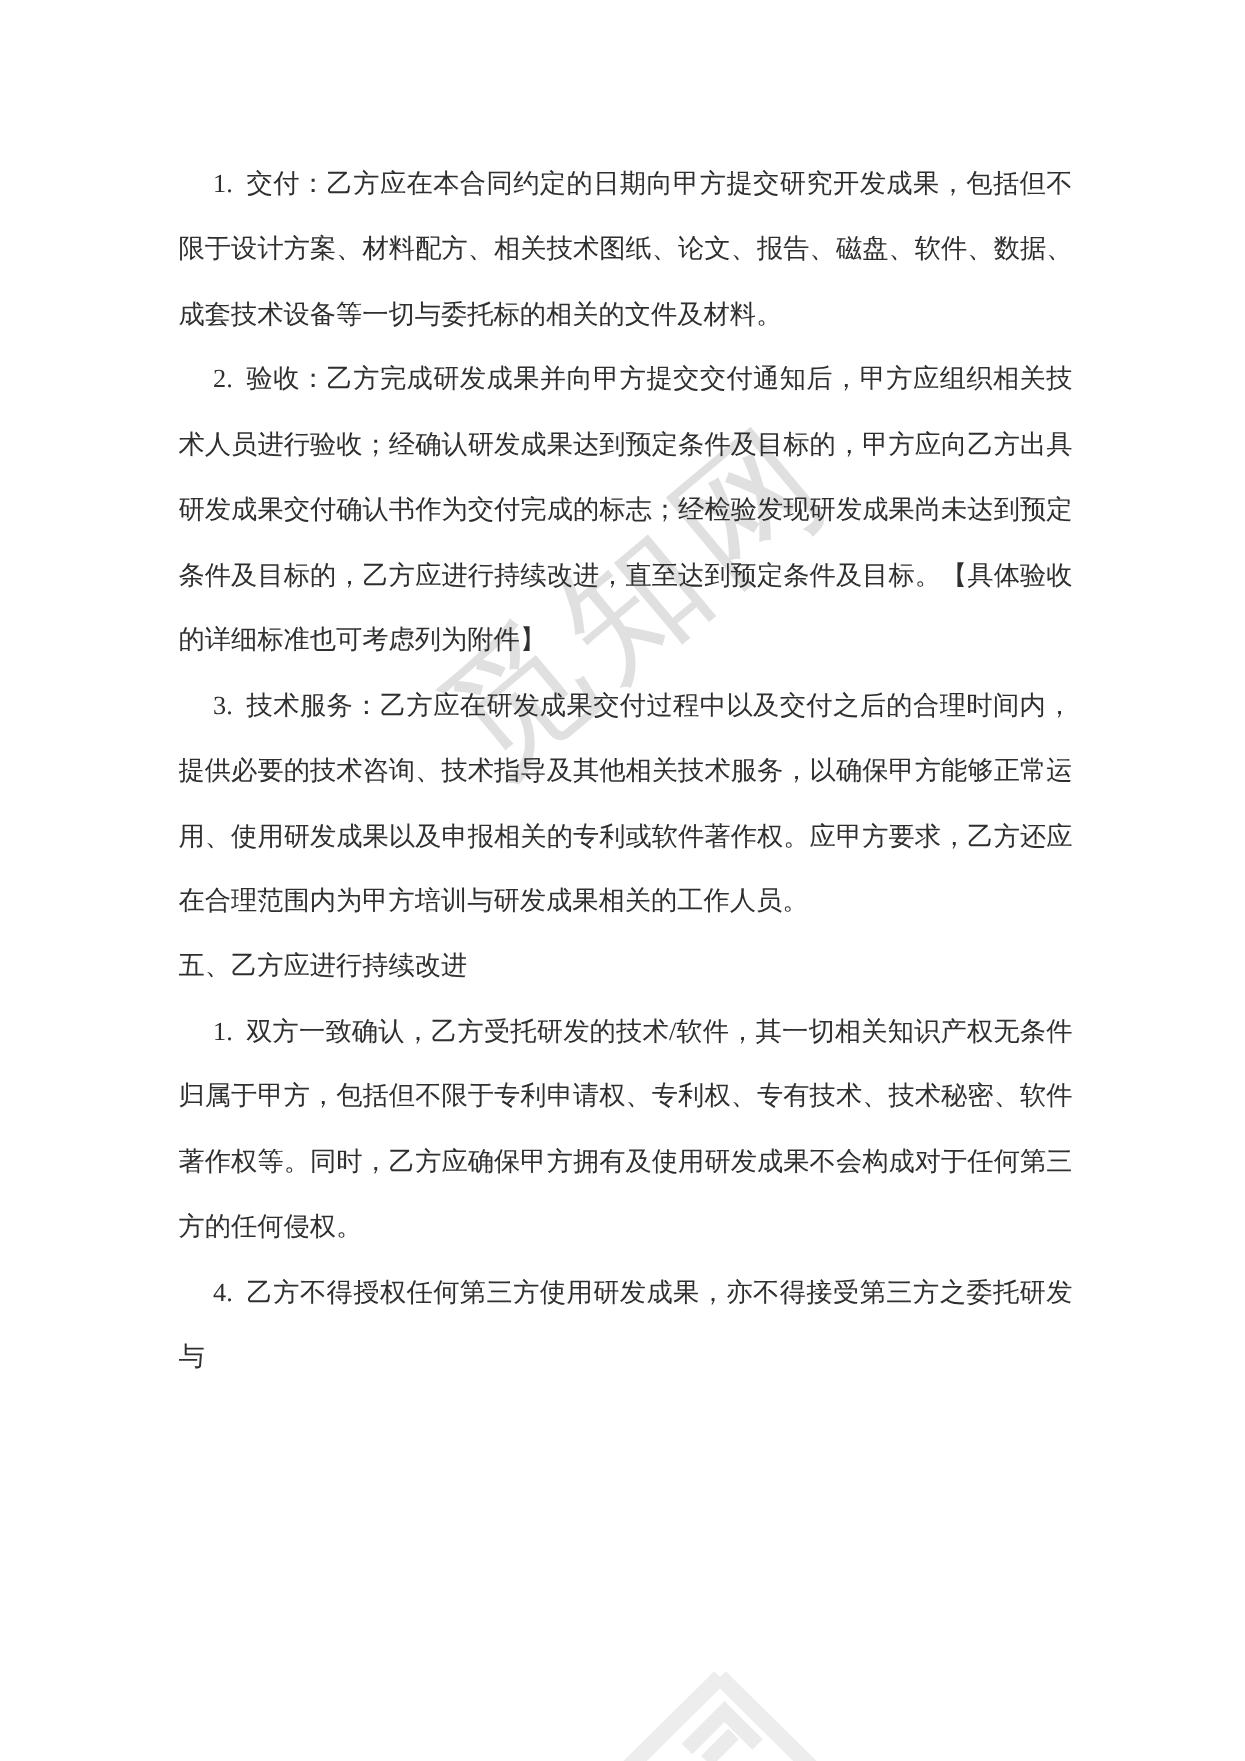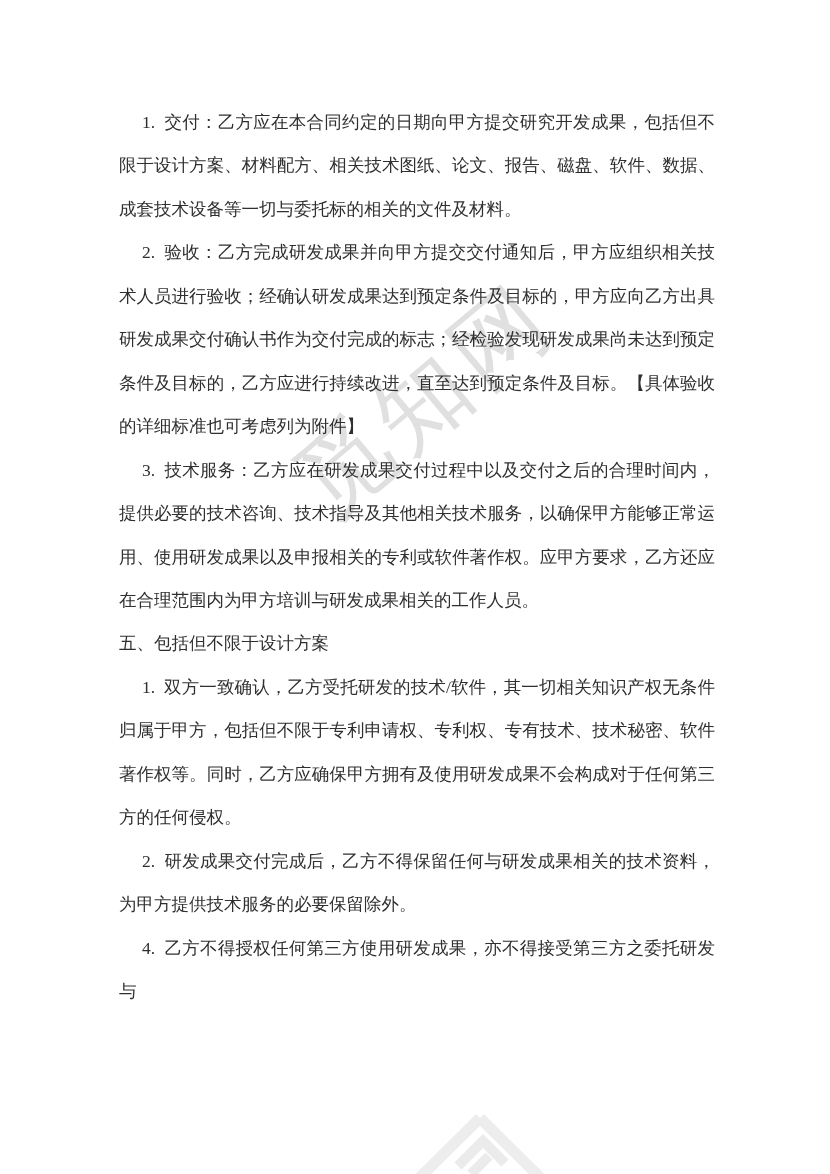--- a/index.html
+++ b/index.html
@@ -61,19 +61,18 @@
     <g fill="none" stroke="#ebebeb" stroke-width="10">
       <path d="M103,56 L128,31 L150,53"></path>
       <path d="M116,64 L134,46"></path>
     </g>
   </svg>
 
   <div class="content">
     <p class="para item">1.&nbsp;&nbsp;交付：乙方应在本合同约定的日期向甲方提交研究开发成果，包括但不限于设计方案、材料配方、相关技术图纸、论文、报告、磁盘、软件、数据、成套技术设备等一切与委托标的相关的文件及材料。</p>
     <p class="para item">2.&nbsp;&nbsp;验收：乙方完成研发成果并向甲方提交交付通知后，甲方应组织相关技术人员进行验收；经确认研发成果达到预定条件及目标的，甲方应向乙方出具研发成果交付确认书作为交付完成的标志；经检验发现研发成果尚未达到预定条件及目标的，乙方应进行持续改进，直至达到预定条件及目标。【具体验收的详细标准也可考虑列为附件】</p>
     <p class="para item">3.&nbsp;&nbsp;技术服务：乙方应在研发成果交付过程中以及交付之后的合理时间内，提供必要的技术咨询、技术指导及其他相关技术服务，以确保甲方能够正常运用、使用研发成果以及申报相关的专利或软件著作权。应甲方要求，乙方还应在合理范围内为甲方培训与研发成果相关的工作人员。</p>
-    <p class="para heading">五、包括但不限于设计方案</p>
+    <p class="para heading">五、乙方应进行持续改进</p>
     <p class="para item">1.&nbsp;&nbsp;双方一致确认，乙方受托研发的技术/软件，其一切相关知识产权无条件归属于甲方，包括但不限于专利申请权、专利权、专有技术、技术秘密、软件著作权等。同时，乙方应确保甲方拥有及使用研发成果不会构成对于任何第三方的任何侵权。</p>
-    <p class="para item">2.&nbsp;&nbsp;研发成果交付完成后，乙方不得保留任何与研发成果相关的技术资料，为甲方提供技术服务的必要保留除外。</p>
     <p class="para item">4.&nbsp;&nbsp;乙方不得授权任何第三方使用研发成果，亦不得接受第三方之委托研发与</p>
   </div>
 
 </div>
 
 </body></html>

